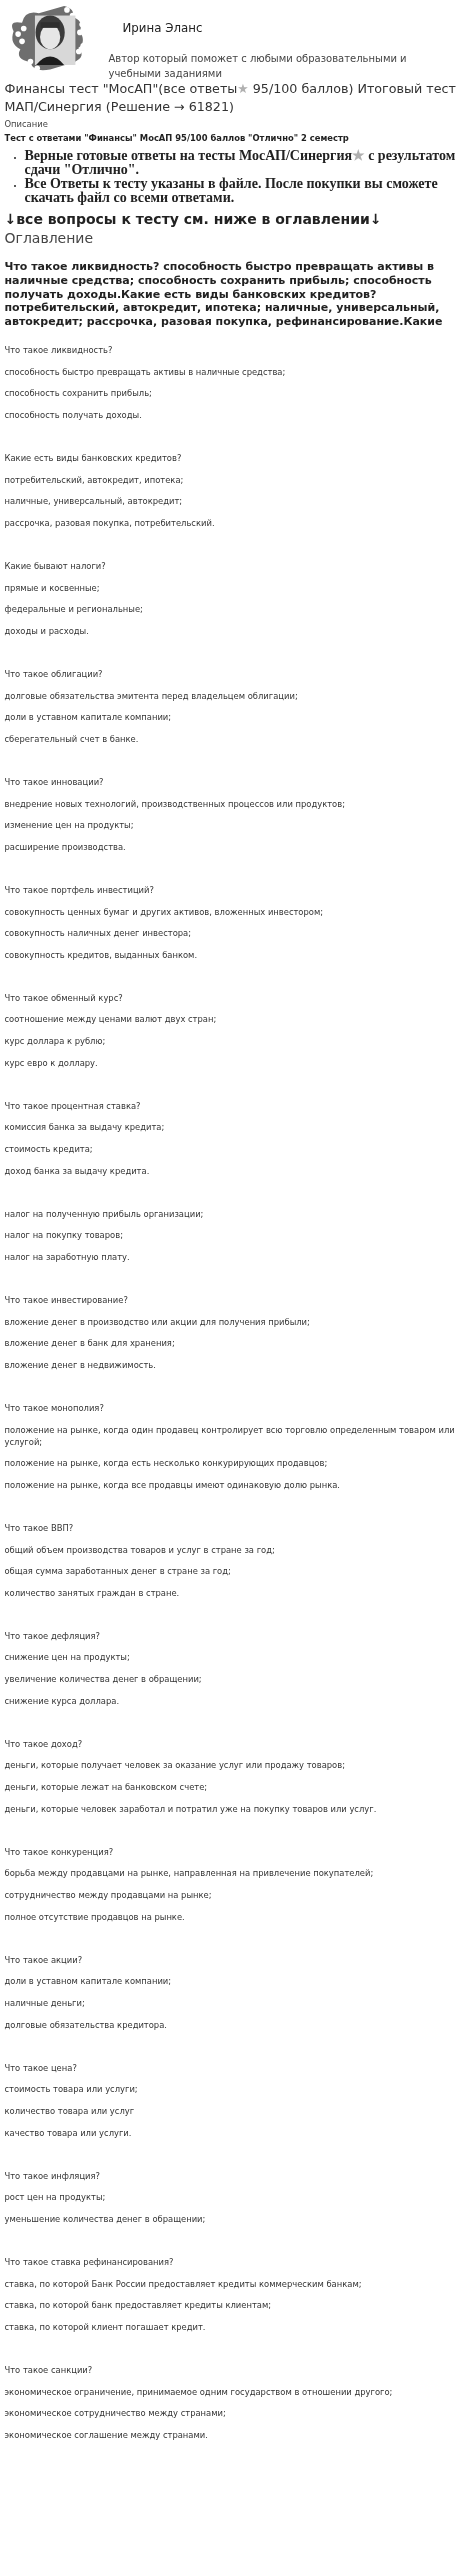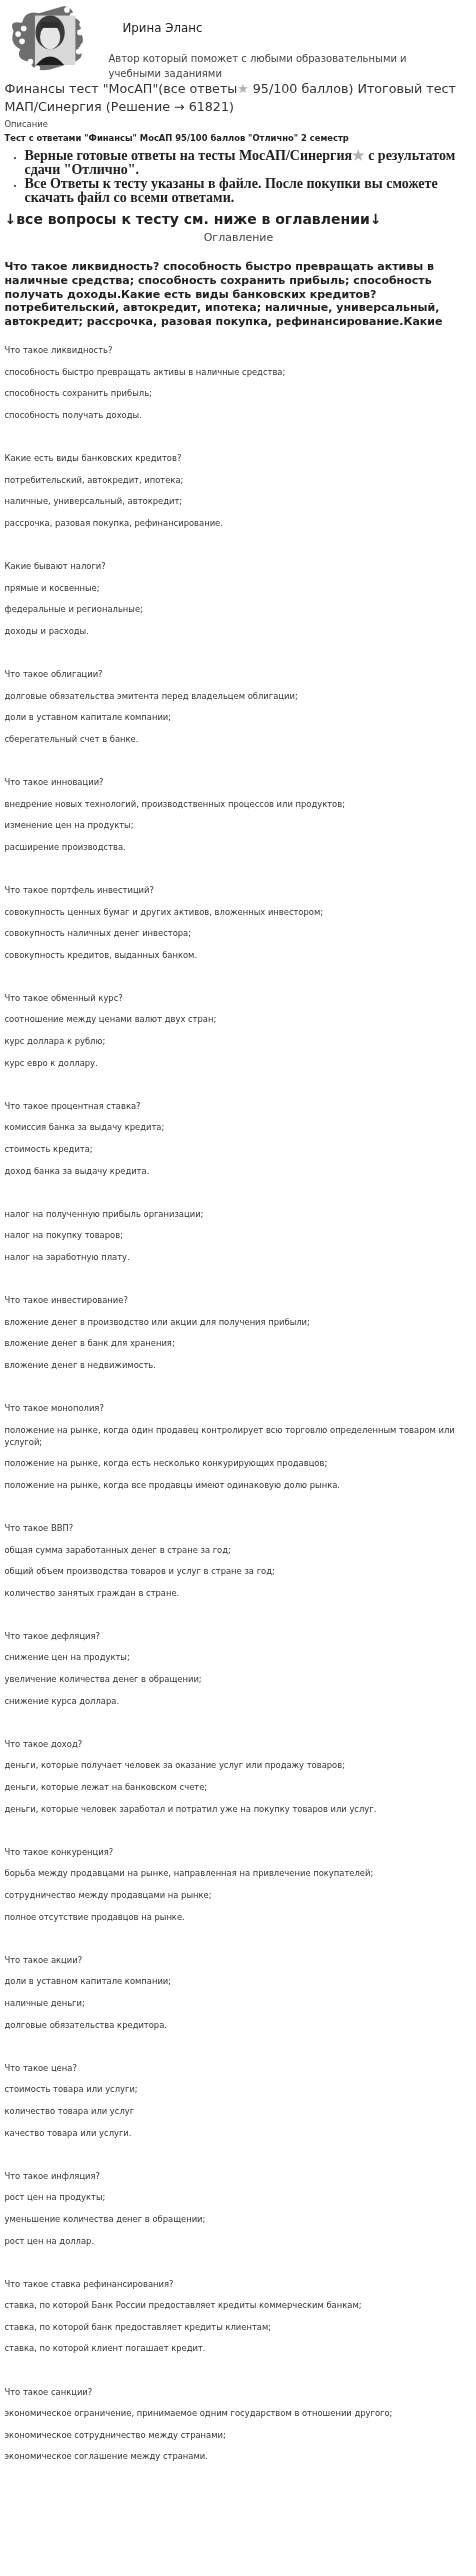--- a/index.html
+++ b/index.html
@@ -18,21 +18,21 @@
   .author-name { font-weight: normal; font-size: 11.8px; color: #222; line-height: 17px; margin: 14px; }
   .author-desc { font-size: 10px; color: #444; line-height: 15.8px; margin-top: 0; }
 
   .title { font-size: 12.7px; line-height: 17.4px; color: #333; margin: 1.1px 0 0 0; font-weight: normal; }
   .section-label { font-size: 8.4px; color: #444; line-height: 12.4px; margin-top: 3.4px; }
   .desc-bold { font-weight: bold; font-size: 8.4px; line-height: 13.5px; color: #222; margin: 1.1px 0 0 0; }
   .desc-list { margin: 3.4px 0 0 0; padding-left: 20px; }
   .desc-list li { font-weight: bold; font-size: 14px; line-height: 14px; color: #222; font-family: Liberation Serif, serif; }
   .desc-list li::marker { font-size: 7.9px; }
   .hint { font-weight: bold; font-size: 14px; color: #222; line-height: 13.5px; margin-top: 7.9px; }
-  .toc-label { font-size: 11px; color: #444; line-height: 12.4px; margin-top: 5.6px; text-align: center; }
+  .toc-label { font-size: 14px; color: #444; line-height: 12.4px; margin-top: 5.6px; }
   .toc-text { font-weight: bold; font-size: 11px; line-height: 13.8px; color: #222; margin-top: 16px; }
 
   .qa { margin-top: 16px; }
   .qa p {
     margin: 0 0 9.8px 0;
     font-size: 8.4px; line-height: 11.8px; color: #333;
   }
   .qa p.spacer { height: 11.8px; }
   .star { color: #b0b0b0; }
 </style>
@@ -86,21 +86,21 @@
 
   <div class="qa" id="qa">
       <p>Что такое ликвидность?</p>
       <p>способность быстро превращать активы в наличные средства;</p>
       <p>способность сохранить прибыль;</p>
       <p>способность получать доходы.</p>
       <p class="spacer"></p>
       <p>Какие есть виды банковских кредитов?</p>
       <p>потребительский, автокредит, ипотека;</p>
       <p>наличные, универсальный, автокредит;</p>
-      <p>рассрочка, разовая покупка, рефинансирование.</p>
+      <p>рассрочка, разовая покупка, потребительский.</p>
       <p class="spacer"></p>
       <p>Какие бывают налоги?</p>
       <p>прямые и косвенные;</p>
       <p>федеральные и региональные;</p>
       <p>доходы и расходы.</p>
       <p class="spacer"></p>
       <p>Что такое облигации?</p>
       <p>долговые обязательства эмитента перед владельцем облигации;</p>
       <p>доли в уставном капитале компании;</p>
       <p>сберегательный счет в банке.</p>
@@ -133,22 +133,22 @@
       <p>вложение денег в производство или акции для получения прибыли;</p>
       <p>вложение денег в банк для хранения;</p>
       <p>вложение денег в недвижимость.</p>
       <p class="spacer"></p>
       <p>Что такое монополия?</p>
       <p>положение на рынке, когда один продавец контролирует всю торговлю определенным товаром или услугой;</p>
       <p>положение на рынке, когда есть несколько конкурирующих продавцов;</p>
       <p>положение на рынке, когда все продавцы имеют одинаковую долю рынка.</p>
       <p class="spacer"></p>
       <p>Что такое ВВП?</p>
+      <p>общий объем производства товаров и услуг в стране за год;</p>
       <p>общая сумма заработанных денег в стране за год;</p>
-      <p>общий объем производства товаров и услуг в стране за год;</p>
       <p>количество занятых граждан в стране.</p>
       <p class="spacer"></p>
       <p>Что такое дефляция?</p>
       <p>снижение цен на продукты;</p>
       <p>увеличение количества денег в обращении;</p>
       <p>снижение курса доллара.</p>
       <p class="spacer"></p>
       <p>Что такое доход?</p>
       <p>деньги, которые получает человек за оказание услуг или продажу товаров;</p>
       <p>деньги, которые лежат на банковском счете;</p>
@@ -165,21 +165,20 @@
       <p>долговые обязательства кредитора.</p>
       <p class="spacer"></p>
       <p>Что такое цена?</p>
       <p>стоимость товара или услуги;</p>
       <p>количество товара или услуг</p>
       <p>качество товара или услуги.</p>
       <p class="spacer"></p>
       <p>Что такое инфляция?</p>
       <p>рост цен на продукты;</p>
       <p>уменьшение количества денег в обращении;</p>
-      <p>рост цен на доллар.</p>
       <p class="spacer"></p>
       <p>Что такое ставка рефинансирования?</p>
       <p>ставка, по которой Банк России предоставляет кредиты коммерческим банкам;</p>
       <p>ставка, по которой банк предоставляет кредиты клиентам;</p>
       <p>ставка, по которой клиент погашает кредит.</p>
       <p class="spacer"></p>
       <p>Что такое санкции?</p>
       <p>экономическое ограничение, принимаемое одним государством в отношении другого;</p>
       <p>экономическое сотрудничество между странами;</p>
       <p>экономическое соглашение между странами.</p>

